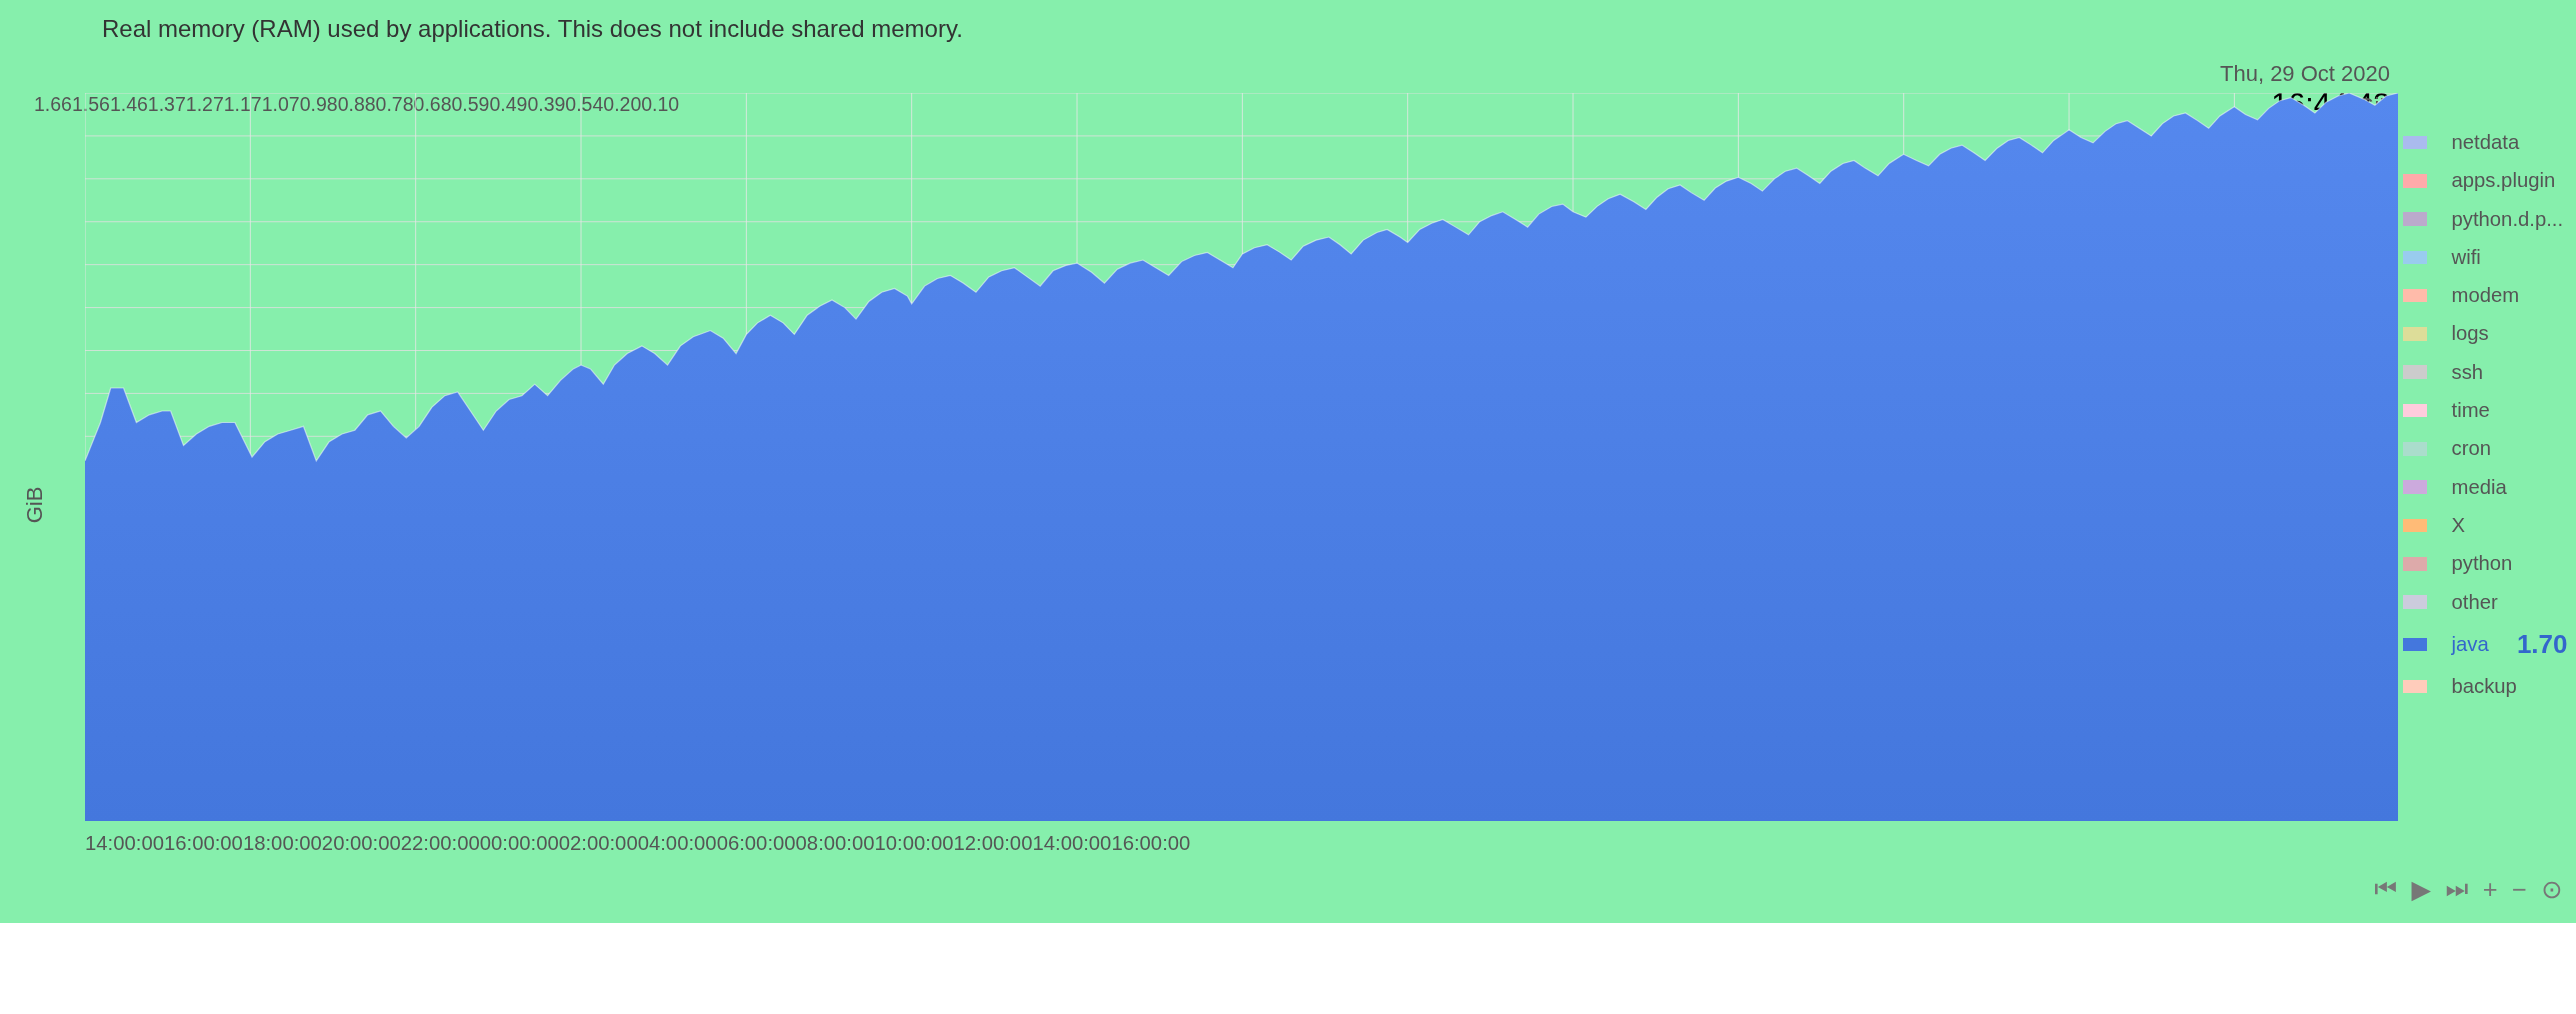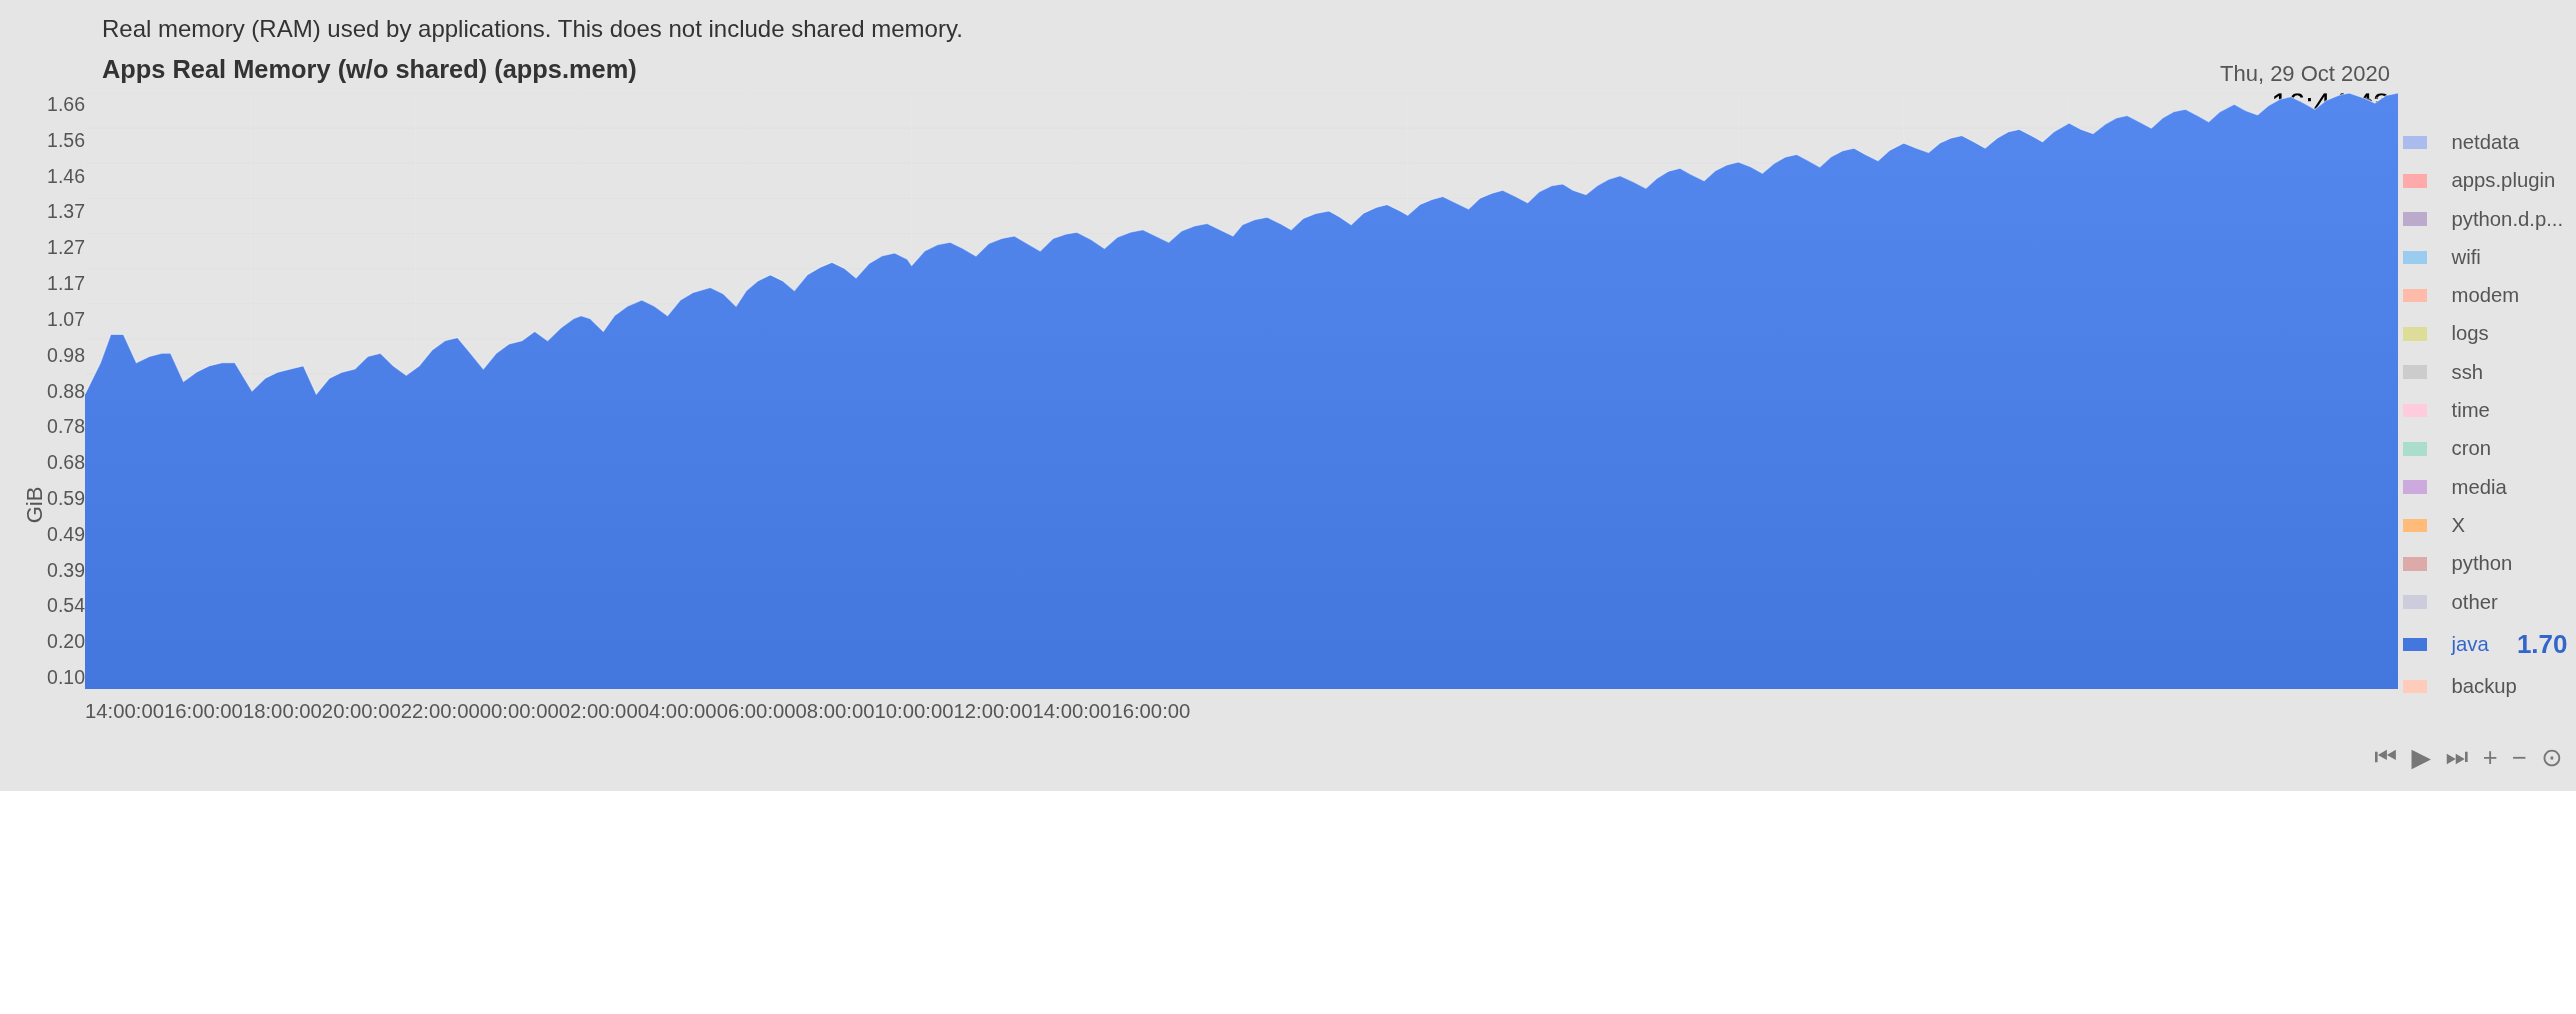--- a/index.html
+++ b/index.html
@@ -8,22 +8,22 @@
       font-family: Arial, sans-serif;
       width: 2576px;
       height: 1015px;
       overflow: hidden;
       position: relative;
     }
     .chart-container {
       position: absolute;
       top: 0; left: 0;
       width: 2576px;
-      height: 791px;
-      background: #e5e5e5;
+      height: 923px;
+      background: #86efac;
     }
     .description {
       position: absolute;
       top: 15.3px;
       left: 102px;
       font-size: 24px;
       color: #333;
     }
     .chart-title {
       position: absolute;
@@ -121,21 +121,20 @@
       color: #3366cc;
       margin-left: auto;
     }
     .y-ticks {
       position: absolute;
       top: 93px;
       left: 34px;
       bottom: 102px;
       width: 51px;
       display: flex;
-      flex-direction: column;
       justify-content: space-between;
     }
     .y-tick {
       font-size: 19.5px;
       color: #555;
       text-align: right;
     }
     .nav-buttons {
       position: absolute;
       bottom: 17px;
@@ -151,21 +150,20 @@
       padding: 1.7px 5.1px;
     }
   </style>
 </head>
 <body>
 
 <div class="chart-container">
 
   <div class="description">Real memory (RAM) used by applications. This does not include shared memory.</div>
 
-  <div class="chart-title">Apps Real Memory (w/o shared) (apps.mem)</div>
 
   <div class="timestamp-area">
     <div class="timestamp-date">Thu, 29 Oct 2020</div>
     <div class="timestamp-time">16:44:42</div>
   </div>
 
   <div class="gib-label-top">GiB</div>
 
   <div class="y-axis-label">GiB</div>
 

